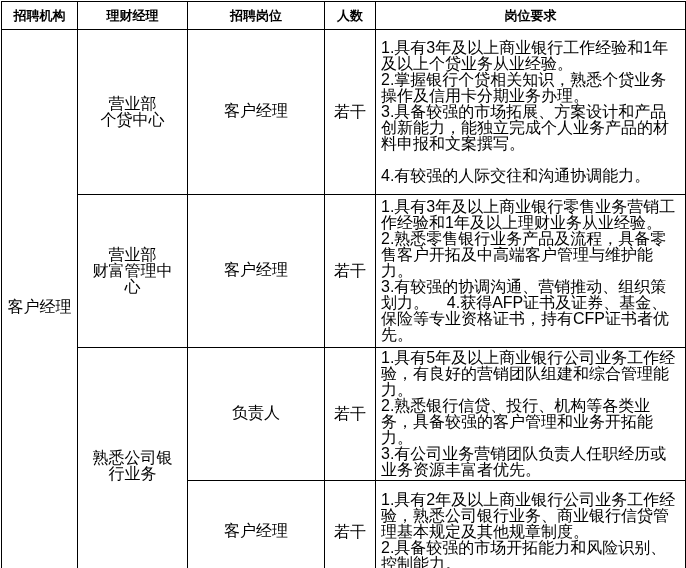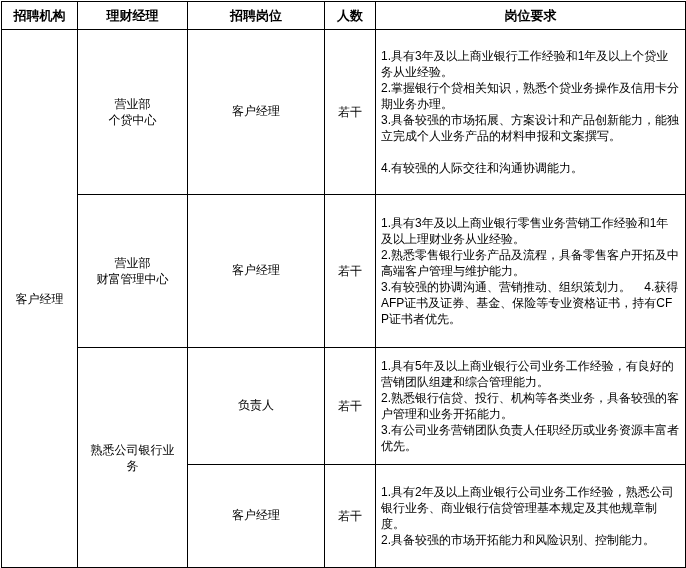--- a/index.html
+++ b/index.html
@@ -25,21 +25,21 @@
   }
   th {
     font-size: 13px;
     font-weight: bold;
     height: 27px;
     text-align: center;
     vertical-align: middle;
     background: #ffffff;
   }
   td {
-    font-size: 12px;
+    font-size: 16px;
     line-height: 16px;
     text-align: center;
     vertical-align: middle;
     white-space: pre-wrap;
     word-break: break-all;
   }
   td.org   { padding: 0 4px; }
   td.dept  { padding: 0 8px; }
   td.pos   { padding: 0 4px; font-family: Liberation Mono, monospace; }
   td.count { padding: 0 2px; text-align: center; }

